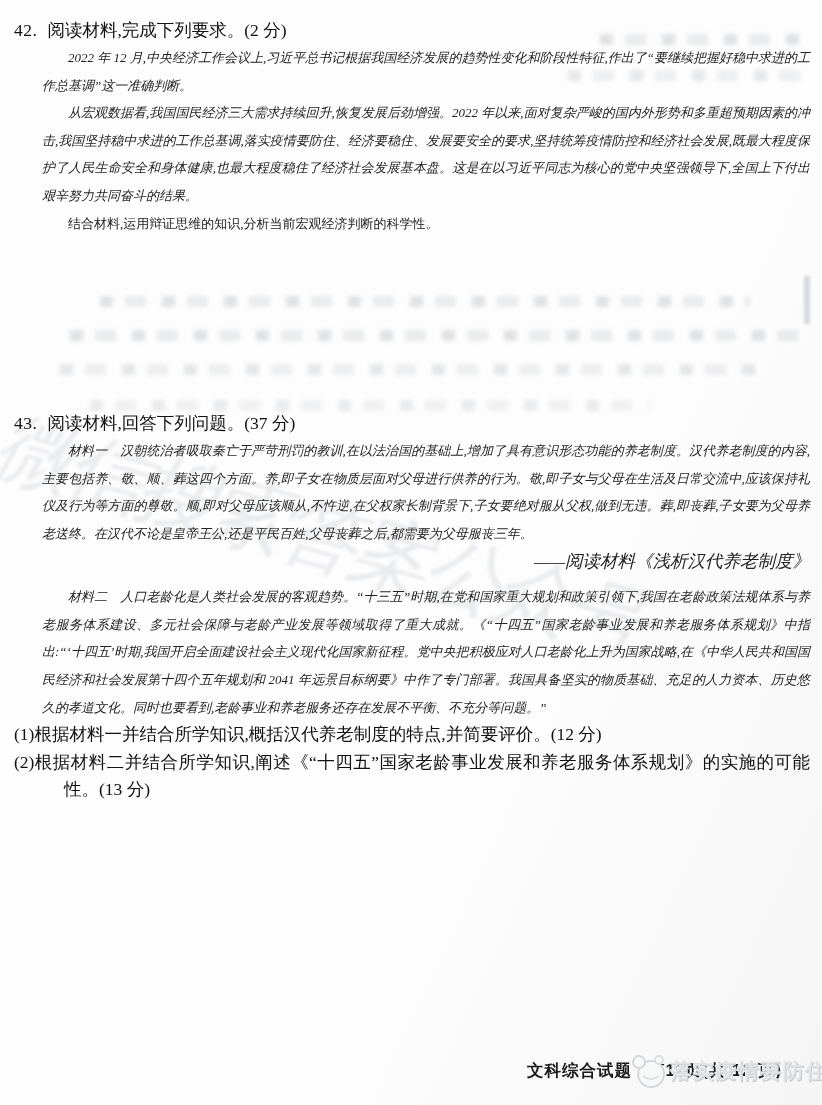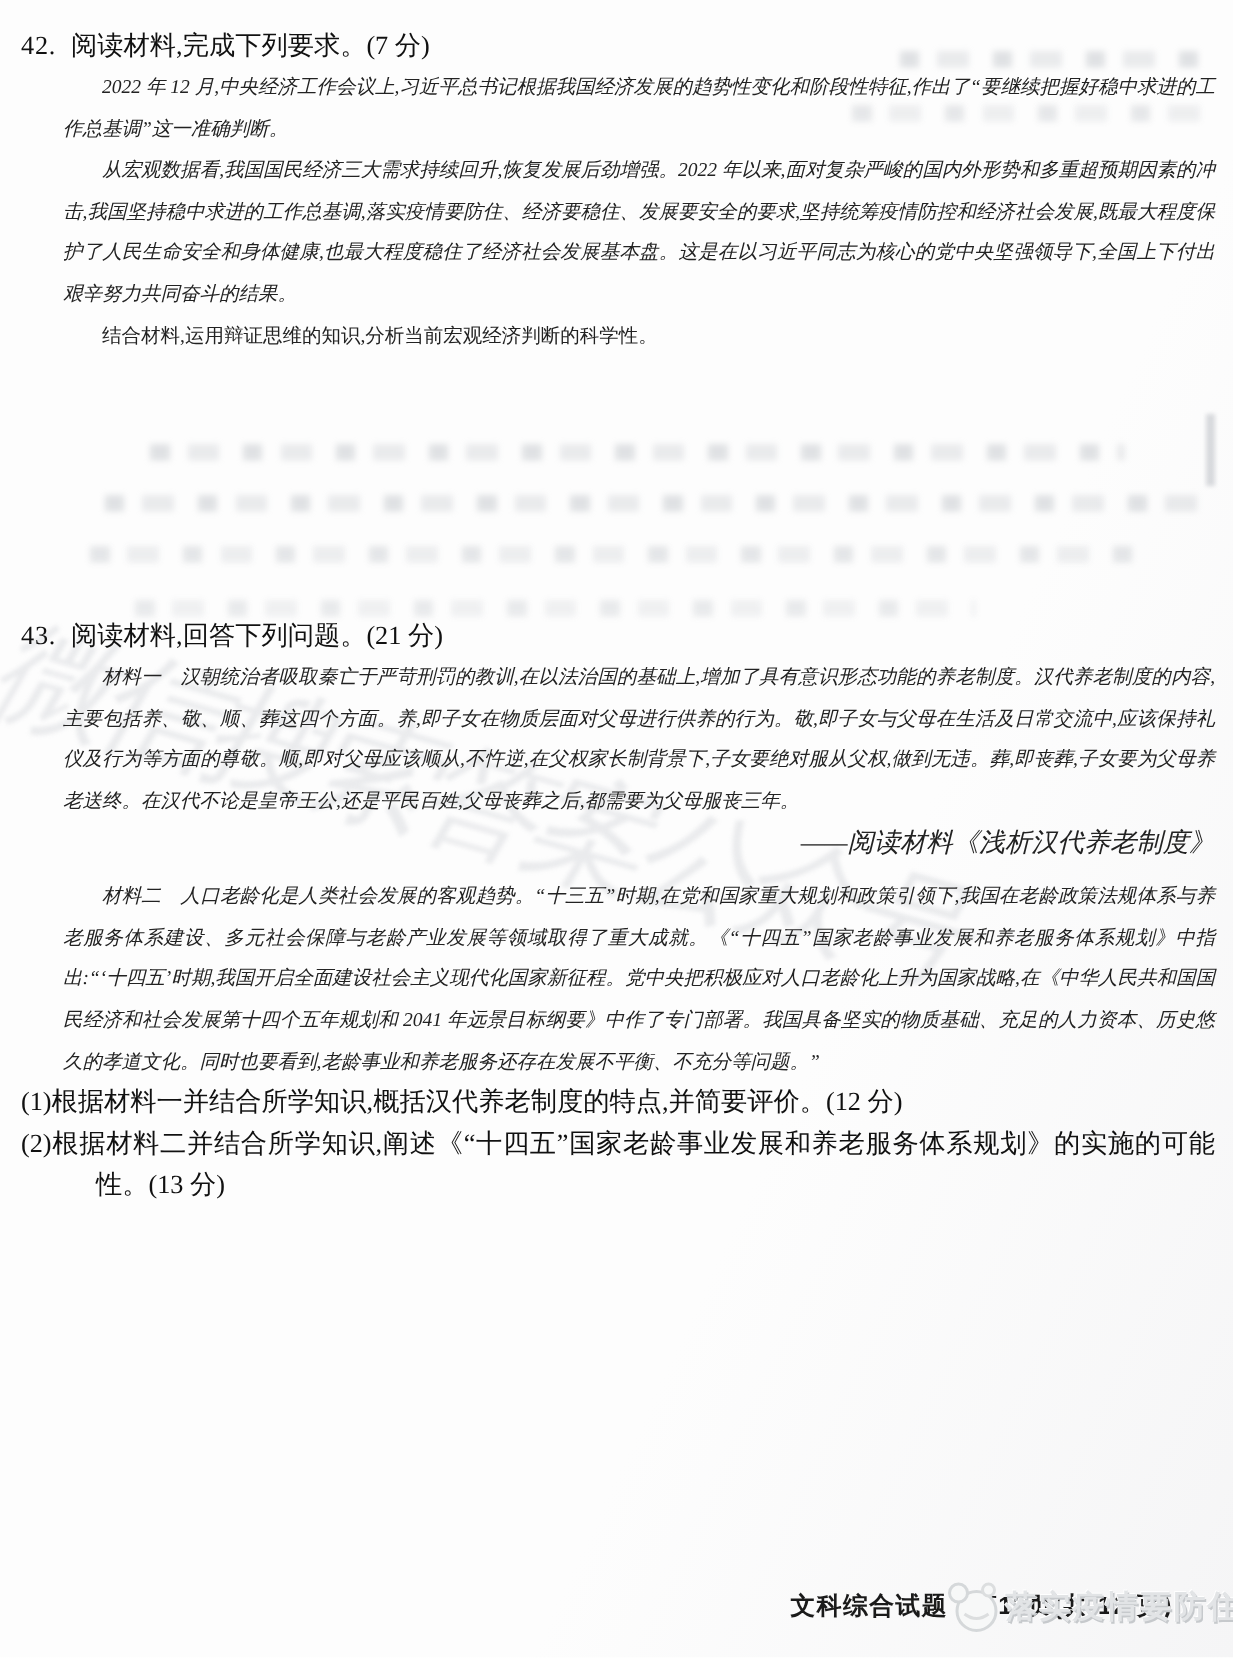--- a/index.html
+++ b/index.html
@@ -102,30 +102,30 @@
   <div class="smudge s2"></div>
   <div class="smudge s3"></div>
   <div class="smudge s4"></div>
   <div class="smudge s5"></div>
   <div class="smudge s6"></div>
   <div class="edge-tick"></div>
 
   <div class="content">
 
     <div class="stem">
-      <span class="qnum">42.</span><span>阅读材料,完成下列要求。(7 分)</span>
+      <span class="qnum">42.</span><span>阅读材料,完成下列要求。(2 分)</span>
     </div>
     <div class="para">2022 年 12 月,中央经济工作会议上,习近平总书记根据我国经济发展的趋势性变化和阶段性特征,作出了“要继续把握好稳中求进的工作总基调”这一准确判断。</div>
     <div class="para">从宏观数据看,我国国民经济三大需求持续回升,恢复发展后劲增强。2022 年以来,面对复杂严峻的国内外形势和多重超预期因素的冲击,我国坚持稳中求进的工作总基调,落实疫情要防住、经济要稳住、发展要安全的要求,坚持统筹疫情防控和经济社会发展,既最大程度保护了人民生命安全和身体健康,也最大程度稳住了经济社会发展基本盘。这是在以习近平同志为核心的党中央坚强领导下,全国上下付出艰辛努力共同奋斗的结果。</div>
     <div class="para upright">结合材料,运用辩证思维的知识,分析当前宏观经济判断的科学性。</div>
 
     <div class="answer-gap"></div>
 
     <div class="stem">
-      <span class="qnum">43.</span><span>阅读材料,回答下列问题。(21 分)</span>
+      <span class="qnum">43.</span><span>阅读材料,回答下列问题。(37 分)</span>
     </div>
     <div class="para">材料一　汉朝统治者吸取秦亡于严苛刑罚的教训,在以法治国的基础上,增加了具有意识形态功能的养老制度。汉代养老制度的内容,主要包括养、敬、顺、葬这四个方面。养,即子女在物质层面对父母进行供养的行为。敬,即子女与父母在生活及日常交流中,应该保持礼仪及行为等方面的尊敬。顺,即对父母应该顺从,不忤逆,在父权家长制背景下,子女要绝对服从父权,做到无违。葬,即丧葬,子女要为父母养老送终。在汉代不论是皇帝王公,还是平民百姓,父母丧葬之后,都需要为父母服丧三年。</div>
     <div class="attribution">——阅读材料《浅析汉代养老制度》</div>
     <div class="material-gap"></div>
     <div class="para">材料二　人口老龄化是人类社会发展的客观趋势。“十三五”时期,在党和国家重大规划和政策引领下,我国在老龄政策法规体系与养老服务体系建设、多元社会保障与老龄产业发展等领域取得了重大成就。《“十四五”国家老龄事业发展和养老服务体系规划》中指出:“‘十四五’时期,我国开启全面建设社会主义现代化国家新征程。党中央把积极应对人口老龄化上升为国家战略,在《中华人民共和国国民经济和社会发展第十四个五年规划和 2041 年远景目标纲要》中作了专门部署。我国具备坚实的物质基础、充足的人力资本、历史悠久的孝道文化。同时也要看到,老龄事业和养老服务还存在发展不平衡、不充分等问题。”</div>
     <div class="q-item">(1)根据材料一并结合所学知识,概括汉代养老制度的特点,并简要评价。(12 分)</div>
     <div class="q-item">(2)根据材料二并结合所学知识,阐述《“十四五”国家老龄事业发展和养老服务体系规划》的实施的可能性。(13 分)</div>
 
   </div>
 

